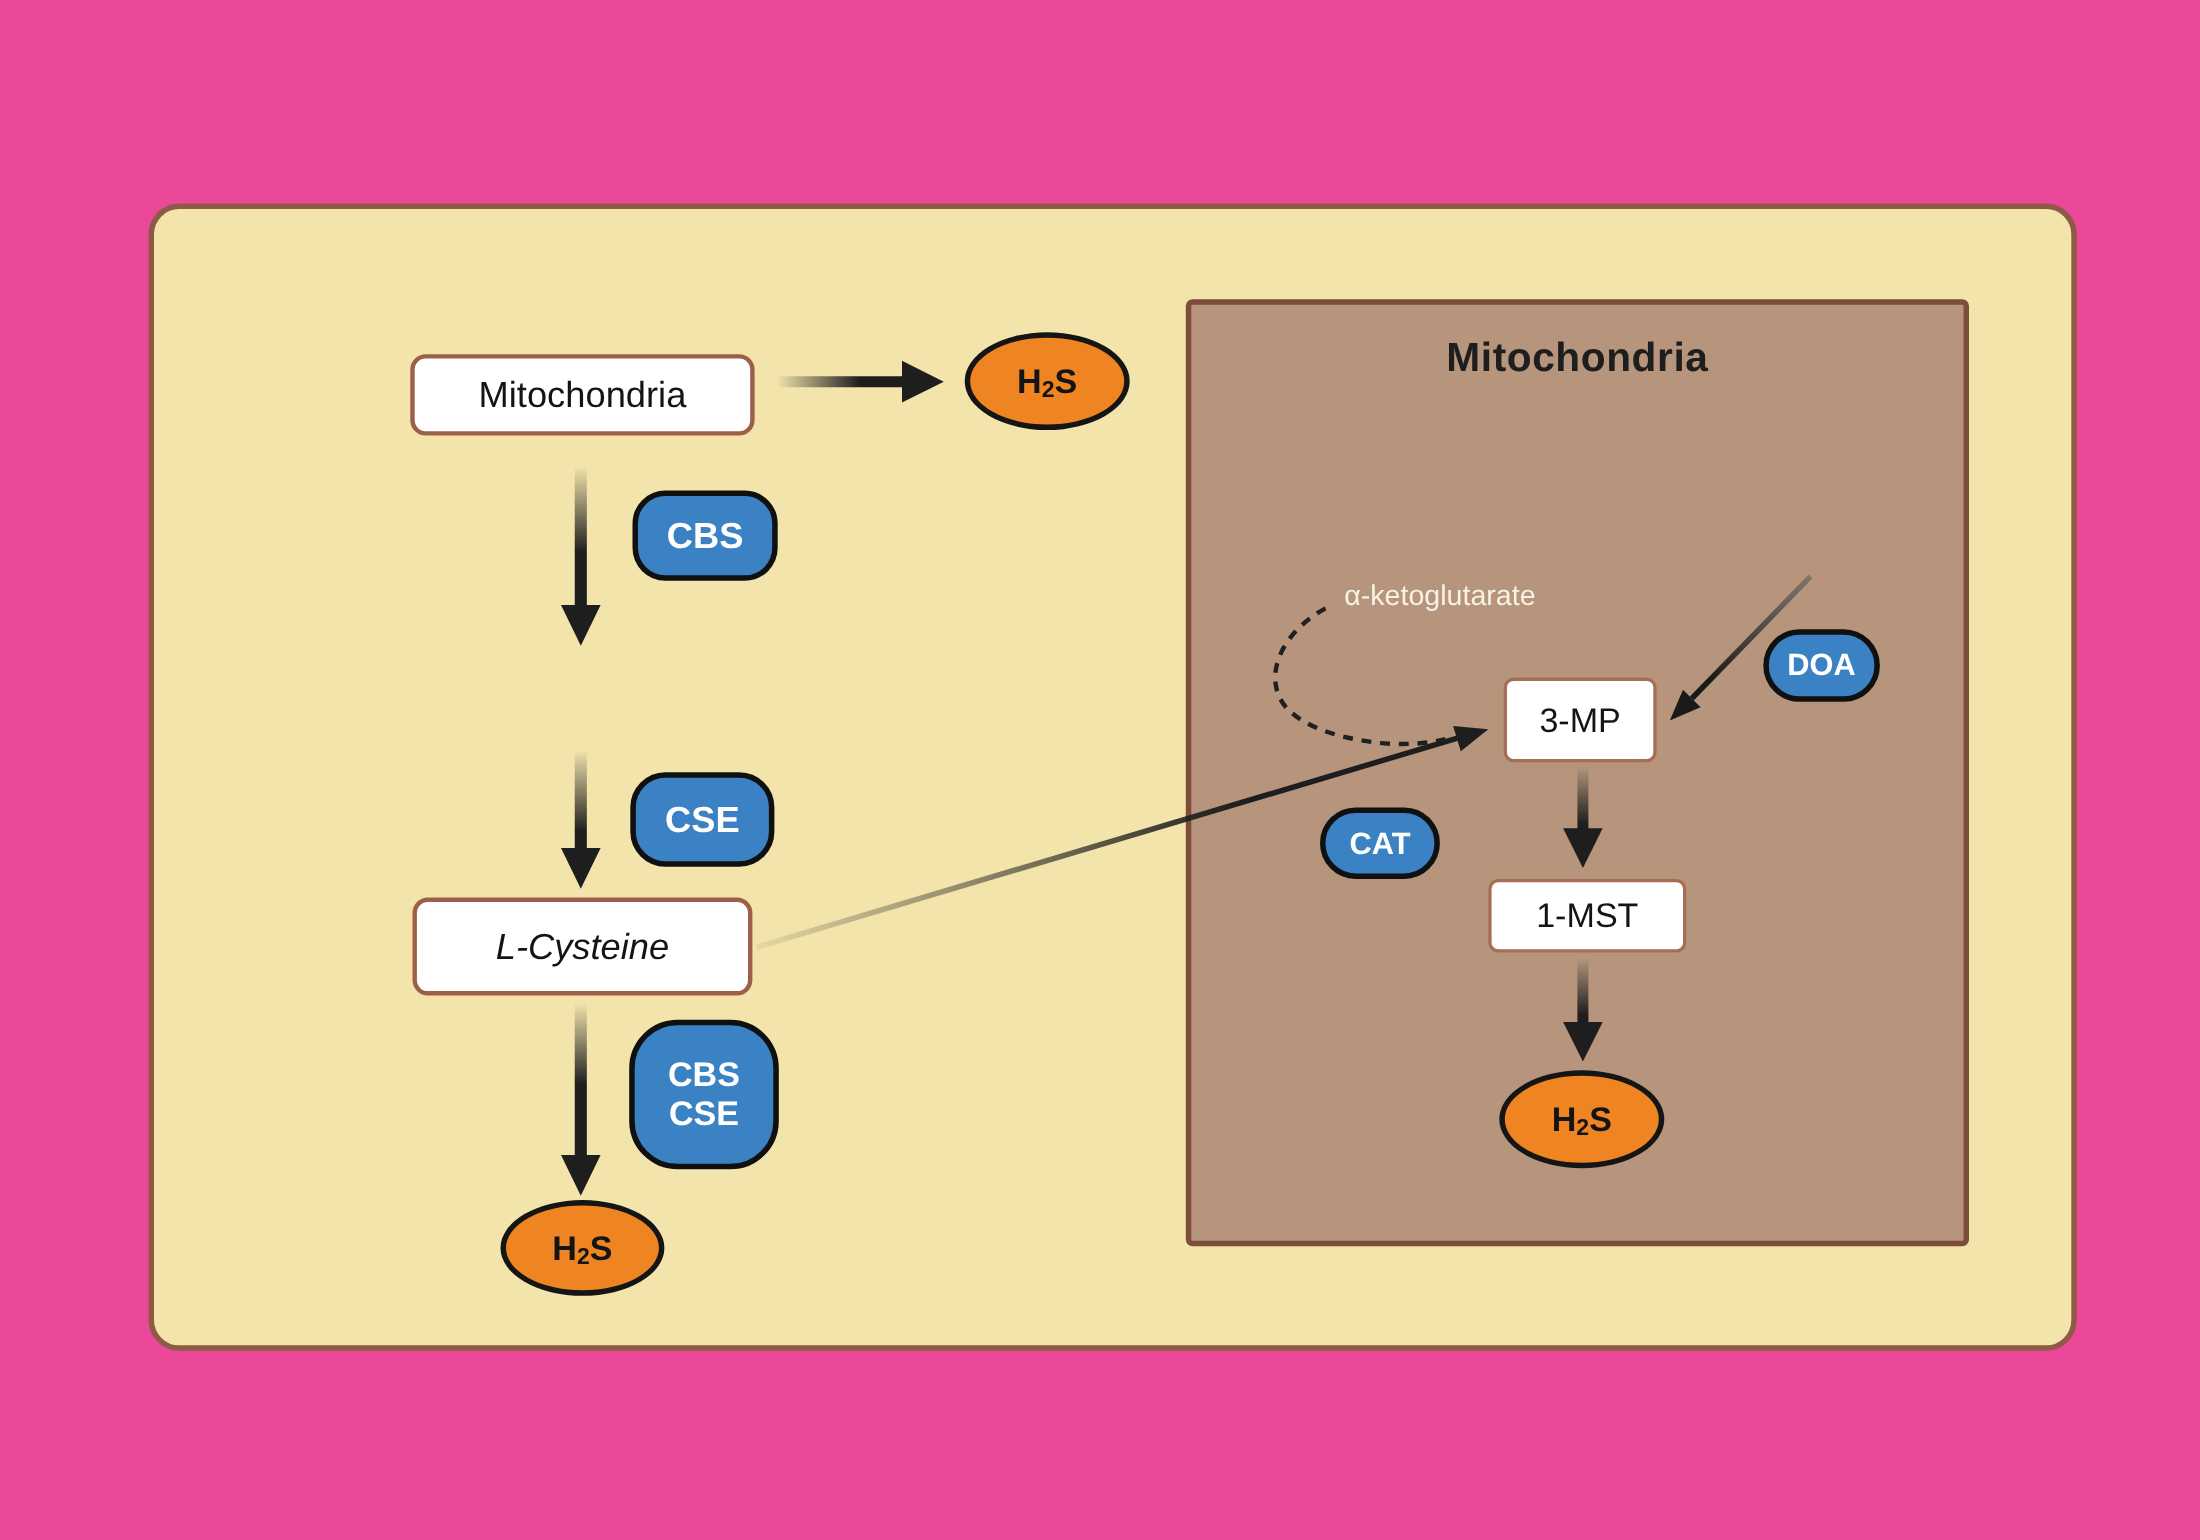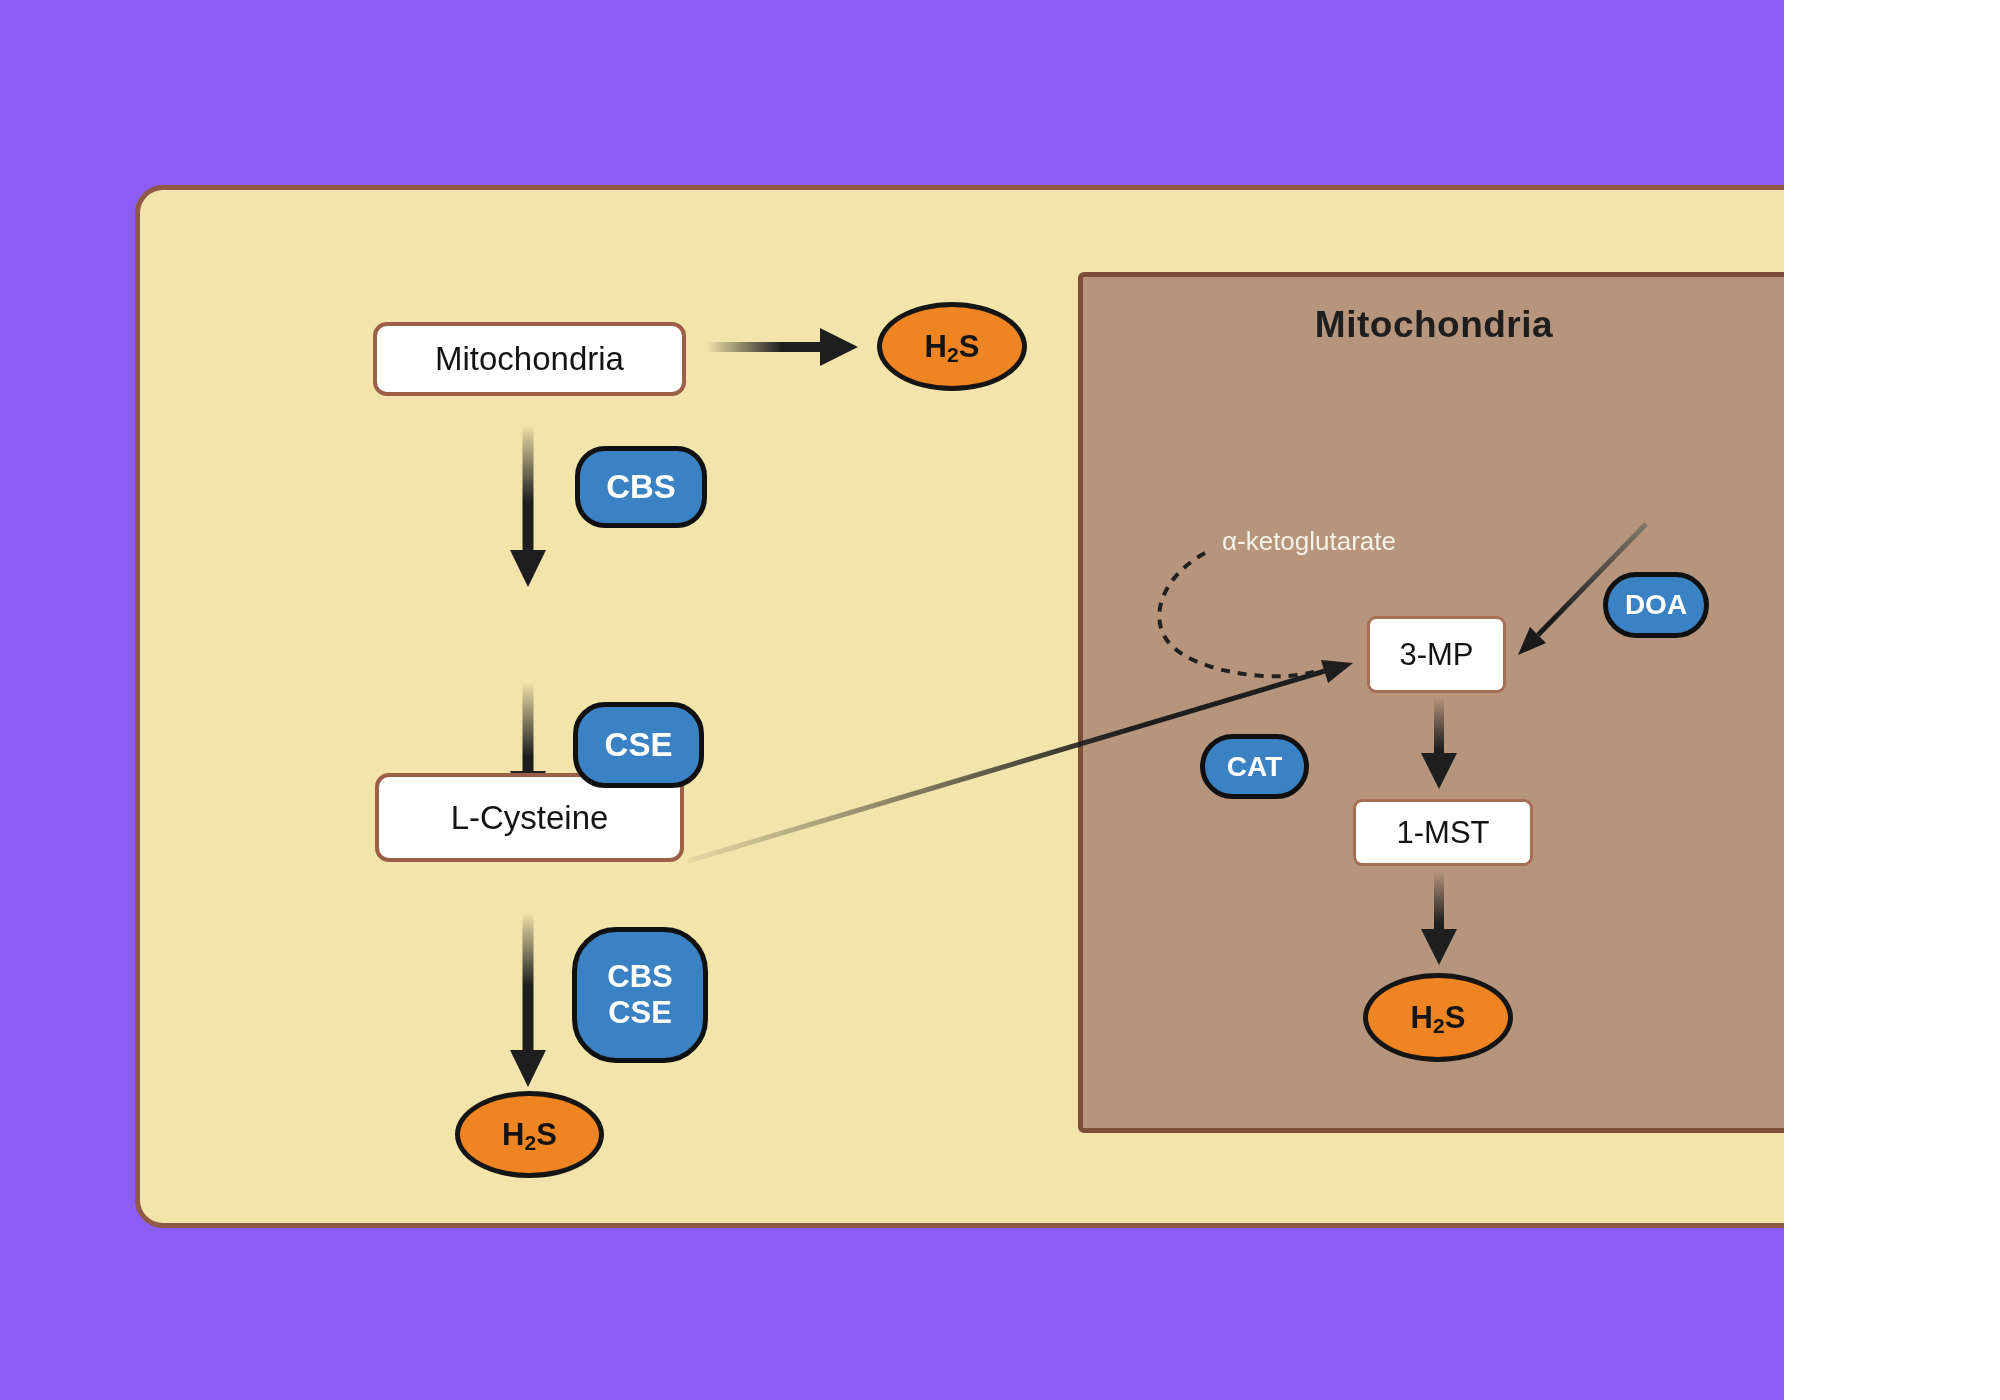--- a/index.html
+++ b/index.html
@@ -1,34 +1,34 @@
 <!DOCTYPE html>
 <html><head>
 <meta charset="utf-8">
 <style>
   html,body{margin:0;padding:0;background:#ffffff;}
-  .stage{position:relative;width:1784px;height:1400px;background:#8b5cf6;
+  .stage{position:relative;width:2000px;height:1400px;background:#ec4899;
          font-family:"Liberation Sans",sans-serif;overflow:hidden;}
 
   
   .cell{position:absolute;left:135px;top:185px;width:1753px;height:1043px;
         background:#F2E4AB;border:5px solid #8E5A45;border-radius:28px;box-sizing:border-box;}
   .mito{position:absolute;left:1078px;top:272px;width:712px;height:861px;
         background:#B6957C;border:5px solid #7C4E3A;border-radius:6px;box-sizing:border-box;}
   .mito-title{position:absolute;left:1078px;top:304px;width:712px;text-align:center;
         font-size:37px;font-weight:bold;color:#1E1E1E;letter-spacing:0.5px;}
 
   
   .node{position:absolute;background:#FFFFFF;border:4px solid #9C604A;border-radius:14px;
         box-sizing:border-box;display:flex;align-items:center;justify-content:center;
         font-size:33px;color:#141414;z-index:3;}
   .node.small{border-width:3px;border-color:#A66E54;border-radius:9px;font-size:31px;}
   #homocysteine{left:373px;top:322px;width:313px;height:74px;}
   #cystathionine{left:375px;top:591px;width:309px;height:87px;}
-  #lcysteine{left:375px;top:773px;width:309px;height:89px;}
+  #lcysteine{left:375px;top:816px;width:309px;height:89px;font-style:italic;}
   #dcysteine{left:1560px;top:416px;width:194px;height:93px;font-size:32px;}
   #mp3{left:1367px;top:616px;width:139px;height:77px;}
   #mst3{left:1353px;top:799px;width:180px;height:67px;}
 
   
   .pill{position:absolute;background:#3B82C4;border:5px solid #101010;color:#FFFFFF;
         font-weight:bold;display:flex;align-items:center;justify-content:center;
         box-sizing:border-box;z-index:3;text-align:right;}
   #cbs{left:575px;top:446px;width:132px;height:82px;border-radius:30px;font-size:33px;}
   #cse{left:573px;top:702px;width:131px;height:86px;border-radius:32px;font-size:33px;}

